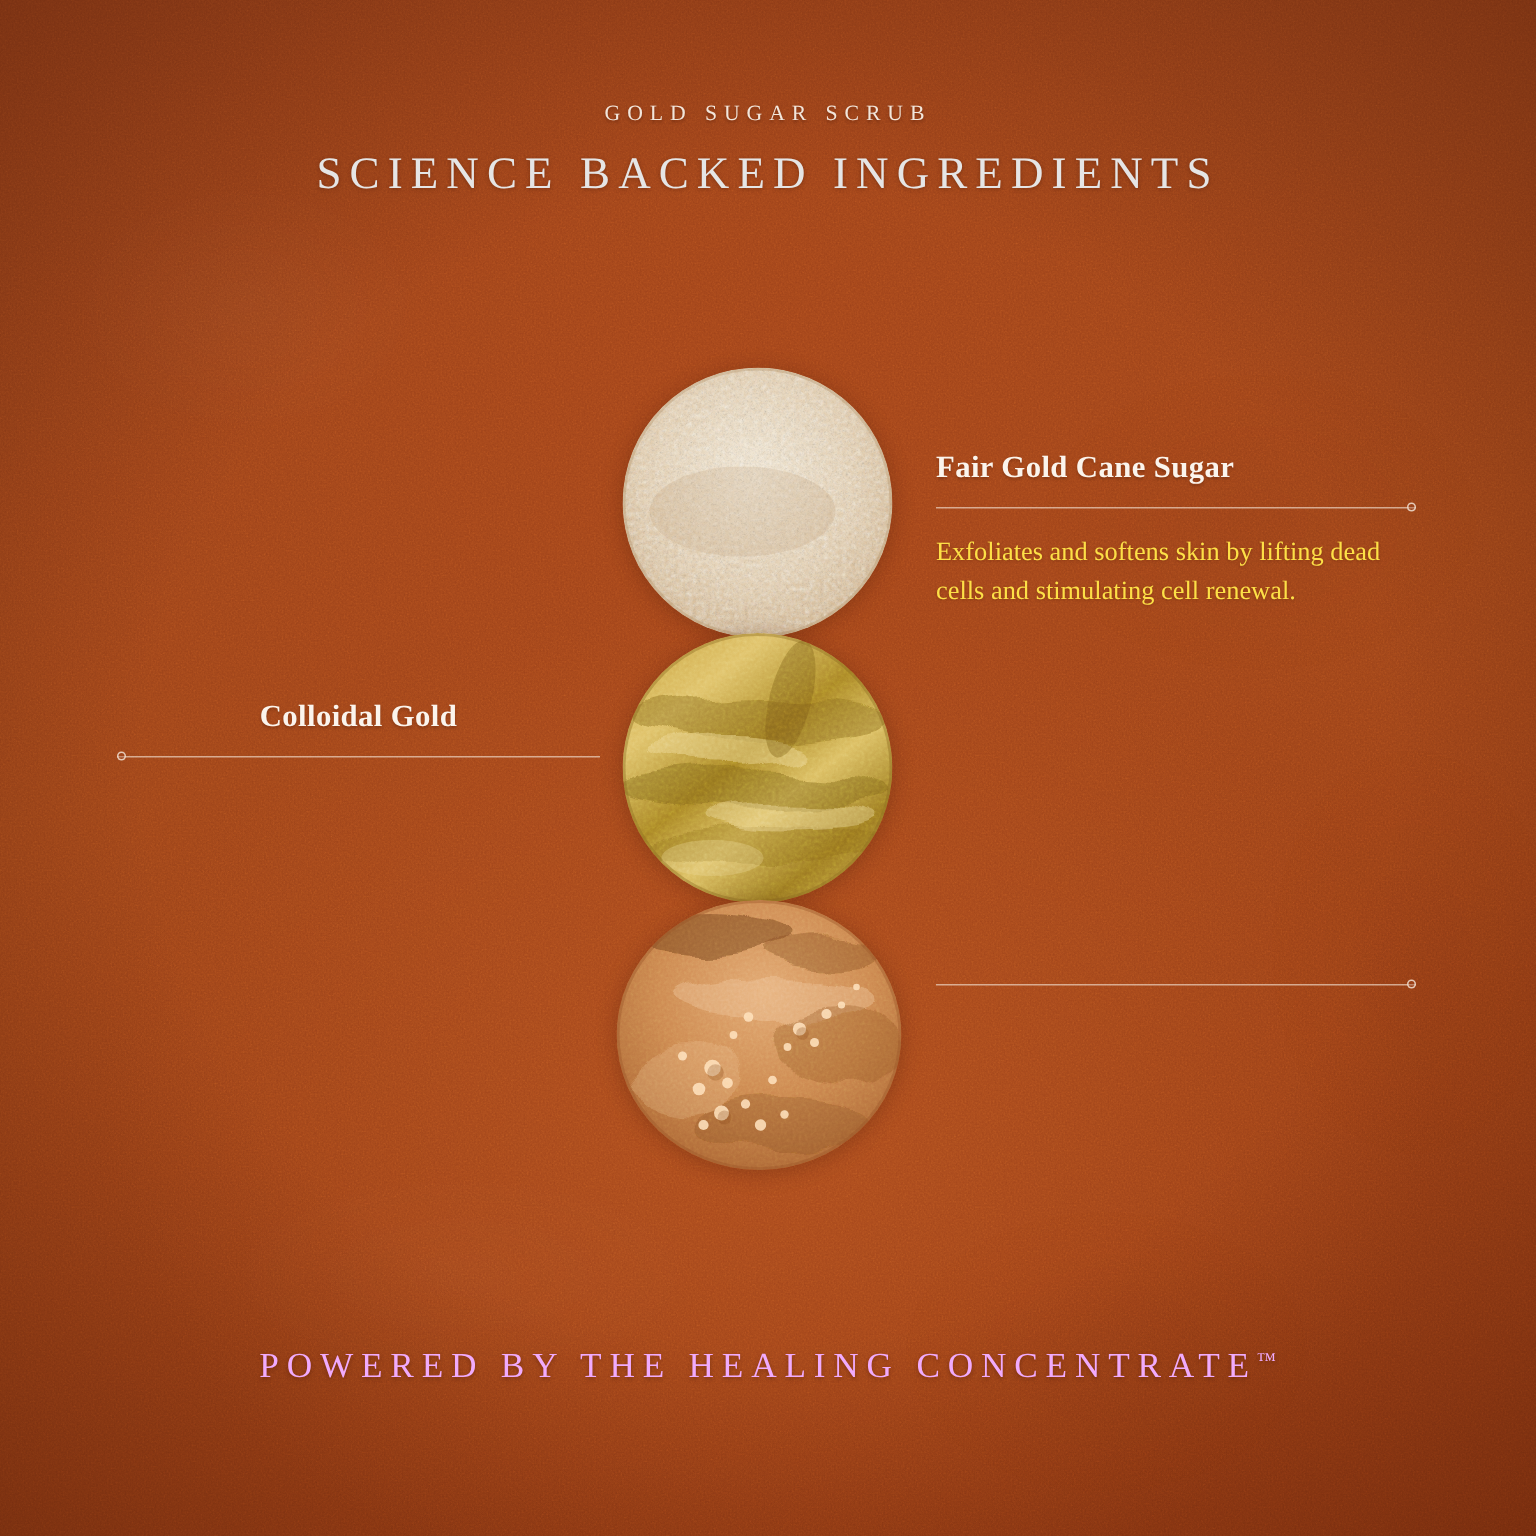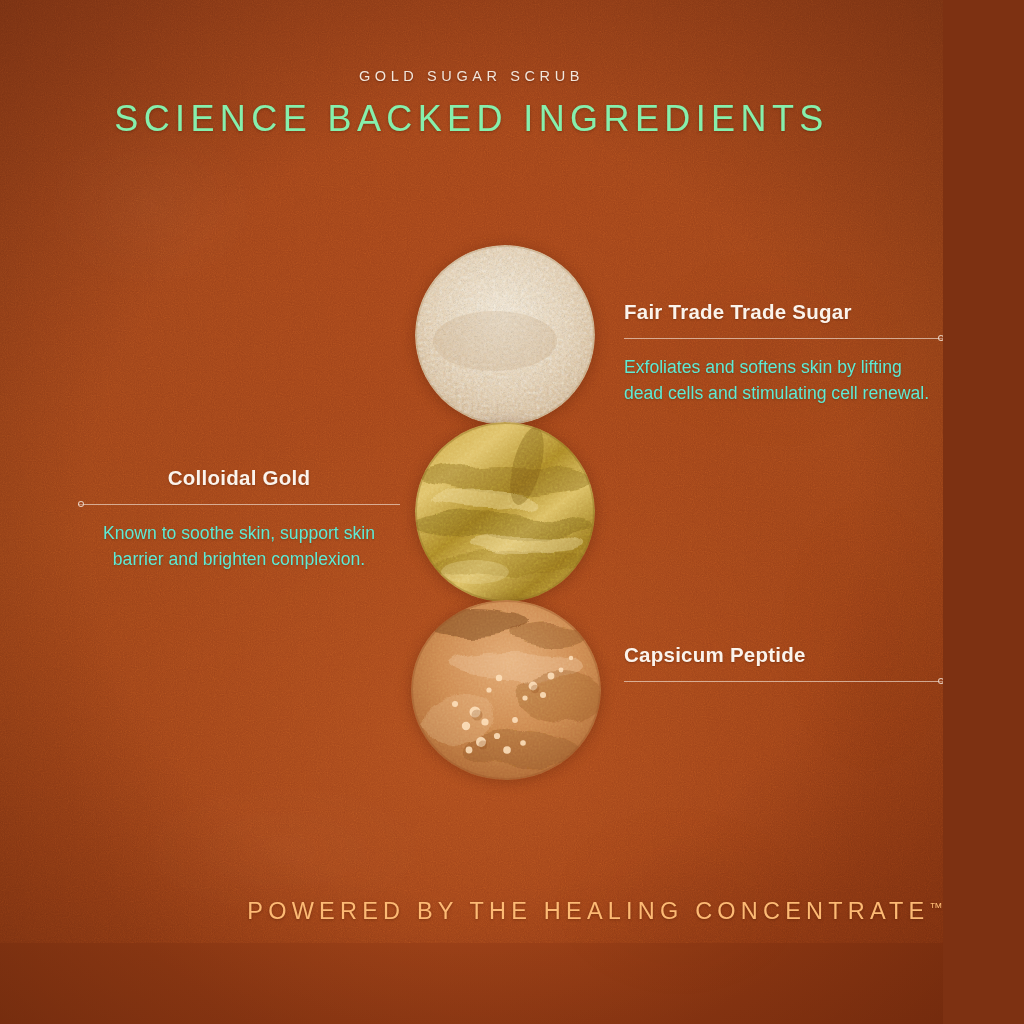--- a/index.html
+++ b/index.html
@@ -5,24 +5,24 @@
 <style>
   html, body {
     margin: 0;
     padding: 0;
     background: #7d3112;
   }
   * { box-sizing: border-box; }
 
   .canvas {
     position: relative;
-    width: 943px;
+    width: 1024px;
     height: 1024px;
     overflow: hidden;
-    font-family: Liberation Sans, sans-serif;
+    font-family: Liberation Serif, serif;
     background-color: #9c4119;
     color: #f5ece3;
   }
 
   
   .bg-base {
     position: absolute;
     inset: 0;
     background:
       radial-gradient(ellipse 62% 48% at 50% 72%, #ad4c1e 0%, rgba(173,76,30,0) 70%),
@@ -64,24 +64,24 @@
     font-size: 14.5px;
     letter-spacing: 4.6px;
     font-weight: 400;
     color: #f2e6db;
     text-transform: uppercase;
     margin: 0;
     text-shadow: 0 1px 2px rgba(70,22,6,0.45);
   }
   .headline {
     margin: 14px 0 0 0;
-    font-size: 36px;
+    font-size: 30px;
     letter-spacing: 5.4px;
     font-weight: 400;
-    color: #86efac;
+    color: #e5e5e5;
     text-transform: uppercase;
     text-shadow: 0 1px 3px rgba(70,22,6,0.40);
   }
 
   
   .stack {
     position: absolute;
     left: 415px;
     top: 245px;
     width: 180px;
@@ -141,41 +141,40 @@
     border: 1px solid rgba(248,236,224,0.80);
     background: rgba(154,64,25,0.35);
   }
   .rule.node-right .node { right: 0; }
   .rule.node-left  .node { left: 0; }
 
   .ing-desc {
     font-size: 17.6px;
     font-weight: 300;
     line-height: 1.52;
-    color: #5eead4;
+    color: #fde047;
     margin: 0;
     text-shadow: 0 1px 2px rgba(70,22,6,0.30);
   }
 
   
   .footer {
     position: absolute;
     left: 0; right: 0;
     top: 898px;
     text-align: center;
   }
   .footer-text {
     margin: 0;
     font-size: 23.5px;
     letter-spacing: 5.2px;
     font-weight: 400;
-    color: #fdba74;
+    color: #f0abfc;
     text-transform: uppercase;
     text-shadow: 0 1px 3px rgba(70,22,6,0.40);
-    text-align: right;
   }
   .footer-text .tm {
     font-size: 13px;
     letter-spacing: 0.5px;
     vertical-align: 0.55em;
   }
 </style>
 </head>
 <body>
 
@@ -335,39 +334,37 @@
             <circle cx="124" cy="89" r="4.2"></circle>
           </g>
           <rect width="190" height="180" filter="url(#capGrain)" opacity="0.26" style="mix-blend-mode:overlay"></rect>
           <ellipse cx="95" cy="90" rx="94" ry="89" fill="none" stroke="#9a5528" stroke-width="2" opacity="0.40"></ellipse>
         </g>
       </svg>
     </div>
   </div>
 
   <div class="callout callout-right c1">
-    <p class="ing-name">Fair Trade Trade Sugar</p>
+    <p class="ing-name">Fair Gold Cane Sugar</p>
     <div class="rule node-right">
       <span class="line"></span>
       <span class="node"></span>
     </div>
     <p class="ing-desc">Exfoliates and softens skin by lifting dead cells and stimulating cell renewal.</p>
   </div>
 
   <div class="callout callout-left c2">
     <p class="ing-name">Colloidal Gold</p>
     <div class="rule node-left">
       <span class="line"></span>
       <span class="node"></span>
     </div>
-    <p class="ing-desc">Known to soothe skin, support skin barrier and brighten complexion.</p>
   </div>
 
   <div class="callout callout-right c3">
-    <p class="ing-name">Capsicum Peptide</p>
     <div class="rule node-right">
       <span class="line"></span>
       <span class="node"></span>
     </div>
   </div>
 
   <div class="footer">
     <p class="footer-text"><span>POWERED BY THE HEALING CONCENTRATE</span><span class="tm">™</span></p>
   </div>
 

